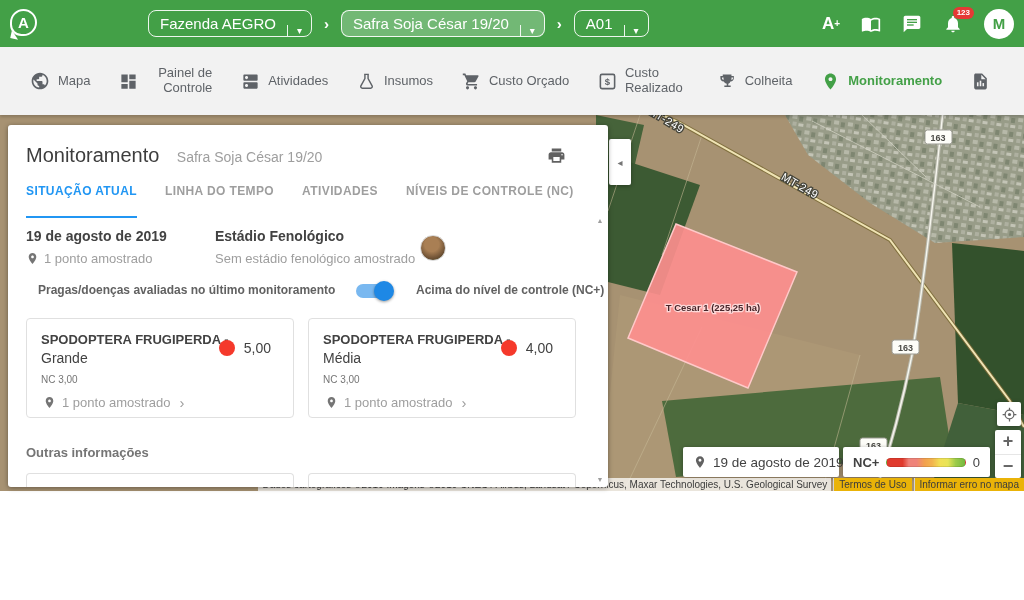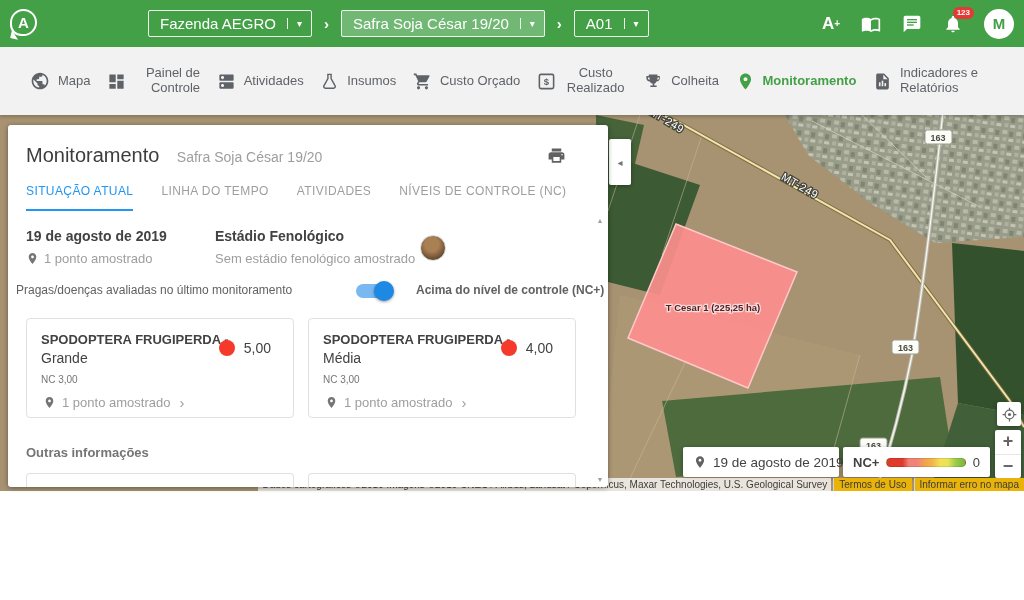--- a/index.html
+++ b/index.html
@@ -7,22 +7,22 @@
   .stage { position:relative; width:1024px; height:600px; background:#fff; overflow:hidden; }
 
   
   .hdr { position:absolute; left:0; top:0; width:1024px; height:47px; background:#43a047; }
   .logo { position:absolute; left:10px; top:9px; width:28px; height:28px; cursor:pointer; }
   .logo-bubble { width:27px; height:27px; border:2.5px solid #fff; border-radius:50% 50% 50% 42%;
     display:flex; align-items:center; justify-content:center; color:#fff; font-weight:bold; font-size:15px; }
   .logo-tail { position:absolute; left:1px; bottom:-2px; width:0; height:0;
     border-left:8px solid #fff; border-top:8px solid transparent; transform:rotate(12deg); }
   .selectors { position:absolute; left:148px; top:10px; display:flex; align-items:center; }
-  .sel-box { display:flex; align-items:center; height:27px; border:1px solid rgba(255,255,255,.9);
-    border-radius:2px; color:#fff; font-size:15px; cursor:pointer; }
+  .sel-box { display:flex; align-items:flex-end; height:27px; border:1px solid rgba(255,255,255,.9);
+    border-radius:8px; color:#fff; font-size:15px; cursor:pointer; }
   .sel-box.hl { background:rgba(255,255,255,.25); }
   .sel-label { padding:0 11px; line-height:25px; white-space:nowrap; }
   .sel-caret { width:24px; border-left:1px solid rgba(255,255,255,.9); display:flex; align-items:center;
     justify-content:center; font-size:10px; }
   .crumb { color:#fff; font-size:15px; font-weight:bold; margin:0 12px; }
   .hdr-right { position:absolute; right:10px; top:0; height:47px; display:flex; align-items:center; gap:21px; }
   .hicon { color:#fff; cursor:pointer; display:flex; align-items:center; justify-content:center; }
   .aplus { font-weight:bold; font-size:17px; color:#fff; }
   .aplus sup { font-size:10px; }
   .bell-wrap { position:relative; }
@@ -32,21 +32,21 @@
     font-size:15px; display:flex; align-items:center; justify-content:center; cursor:pointer; }
 
   
   .nav { position:absolute; left:0; top:47px; width:1024px; height:68px; background:#f2f2f2;
     display:flex; align-items:center; justify-content:space-between; padding:0 34px 0 30px;
     box-shadow:0 2px 3px rgba(0,0,0,.18); z-index:3; }
   .nav-item { display:flex; align-items:center; gap:8px; color:#5f6368; font-size:13px; cursor:pointer; }
   .nav-item svg { flex:none; }
   .nav-label { line-height:1.15; }
   .nav-item.w1 .nav-label { width:66px;text-align:right; }
-  .nav-item.w2 .nav-label { width:64px;text-align:center; }
+  .nav-item.w2 .nav-label { width:64px; }
   .nav-item.w3 .nav-label { width:90px; }
   .nav-item.active { color:#43a047; font-weight:bold; }
 
   
   .map-area { position:absolute; left:0; top:115px; width:1024px; height:376px; background:#a79272; z-index:1; }
   .map-svg { position:absolute; left:0; top:0; }
   .ctl { position:absolute; background:#fff; border-radius:2px; box-shadow:0 1px 4px rgba(0,0,0,.35); }
   .collapse-tab { left:609px; top:24px; width:22px; height:46px; display:flex; align-items:center;
     justify-content:center; color:#757575; font-size:10px; cursor:pointer; z-index:4; }
   .date-pill { left:683px; top:332px; width:156px; height:30px; display:flex; align-items:center;
@@ -72,35 +72,35 @@
     border-left:1px solid #d5d5d5; cursor:pointer; margin-left:2px; }
 
   
   .panel { position:absolute; left:8px; top:125px; width:600px; height:362px; background:#fff;
     border-radius:3px; box-shadow:0 1px 5px rgba(0,0,0,.4); z-index:5; overflow:hidden; }
   .panel-hd { position:relative; padding:19px 18px 0 18px; }
   .panel-title { display:inline; font-size:20px; font-weight:normal; color:#3d3d3d; }
   .panel-sub { margin-left:13px; font-size:14px; color:#9e9e9e; }
   .print-btn { position:absolute; right:42px; top:21px; color:#616161; cursor:pointer; }
   .tabs { display:flex; gap:28px; padding:0 18px; margin-top:17px; }
-  .tab { font-size:12px; font-weight:normal; letter-spacing:.4px; color:#9e9e9e; padding-bottom:11px;
+  .tab { font-size:12px; font-weight:bold; letter-spacing:.4px; color:#9e9e9e; padding-bottom:18px;
     white-space:nowrap; cursor:pointer; border-bottom:2px solid transparent; }
   .tab.active { color:#2196f3; border-bottom-color:#2196f3; }
   .panel-body { position:absolute; left:0; right:0; top:86px; bottom:0; }
 
   .info-h { font-size:14px; font-weight:bold; color:#424242; }
   .info-sub { margin-top:7px; font-size:13px; color:#9e9e9e; display:flex; align-items:center; gap:5px; }
   .col-date { position:absolute; left:18px; top:17px; }
   .col-pheno { position:absolute; left:207px; top:17px; }
   .avatar-sm { position:absolute; left:412px; top:24px; width:26px; height:26px; border-radius:50%;
     background:radial-gradient(circle at 45% 35%, #a97f54 0 35%, #6b4f33 70%, #3f5a2e 100%);
     border:1px solid #d9d9d9; cursor:pointer; }
 
   .filter-row { position:absolute; left:0; right:0; top:70px; height:18px; }
-  .filter-label { position:absolute; left:8px; top:2px; font-size:12px; font-weight:normal; color:#616161; }
+  .filter-label { position:absolute; left:30px; top:2px; font-size:12px; font-weight:bold; color:#616161; }
   .toggle { position:absolute; left:348px; top:3px; width:34px; height:14px; border-radius:7px;
     background:#79b8f0; cursor:pointer; }
   .toggle .knob { position:absolute; right:-4px; top:-3px; width:20px; height:20px; border-radius:50%;
     background:#1e88e5; box-shadow:0 1px 3px rgba(0,0,0,.4); }
   .toggle-label { position:absolute; left:408px; top:2px; font-size:12px; font-weight:bold; color:#616161; }
 
   .card { position:absolute; top:107px; height:100px; border:1px solid #e0e0e0; border-radius:4px;
     background:#fff; cursor:pointer; }
   .card.c1 { left:18px; width:268px; }
   .card.c2 { left:300px; width:268px; }
@@ -236,21 +236,20 @@
     </div>
     <div class="nav-item w3">
       <svg width="19" height="19" viewBox="0 0 24 24">
           <path fill="currentColor" d="M14 2H6c-1.1 0-2 .9-2 2v16c0 1.1.9 2 2 2h12c1.1 0 2-.9 2-2V8l-6-6zm-1 7V3.5L18.5 9H13z"></path>
           <g fill="#f2f2f2">
             <rect x="7.5" y="13" width="2" height="5"></rect>
             <rect x="11" y="11" width="2" height="7"></rect>
             <rect x="14.5" y="14" width="2" height="4"></rect>
           </g>
         </svg>
-      <span class="nav-label">Indicadores e Relatórios</span>
     </div>
   </div>
 
   <div class="map-area">
     <svg class="map-svg" width="1024" height="376" viewBox="0 0 1024 376">
       <defs>
         <pattern id="town" width="14" height="14" patternUnits="userSpaceOnUse" patternTransform="rotate(8)">
           <rect width="14" height="14" fill="#989c88"></rect>
           <rect x="1" y="1" width="5" height="4" fill="#b7b9a9"></rect>
           <rect x="8" y="2" width="4" height="5" fill="#7e8671"></rect>

